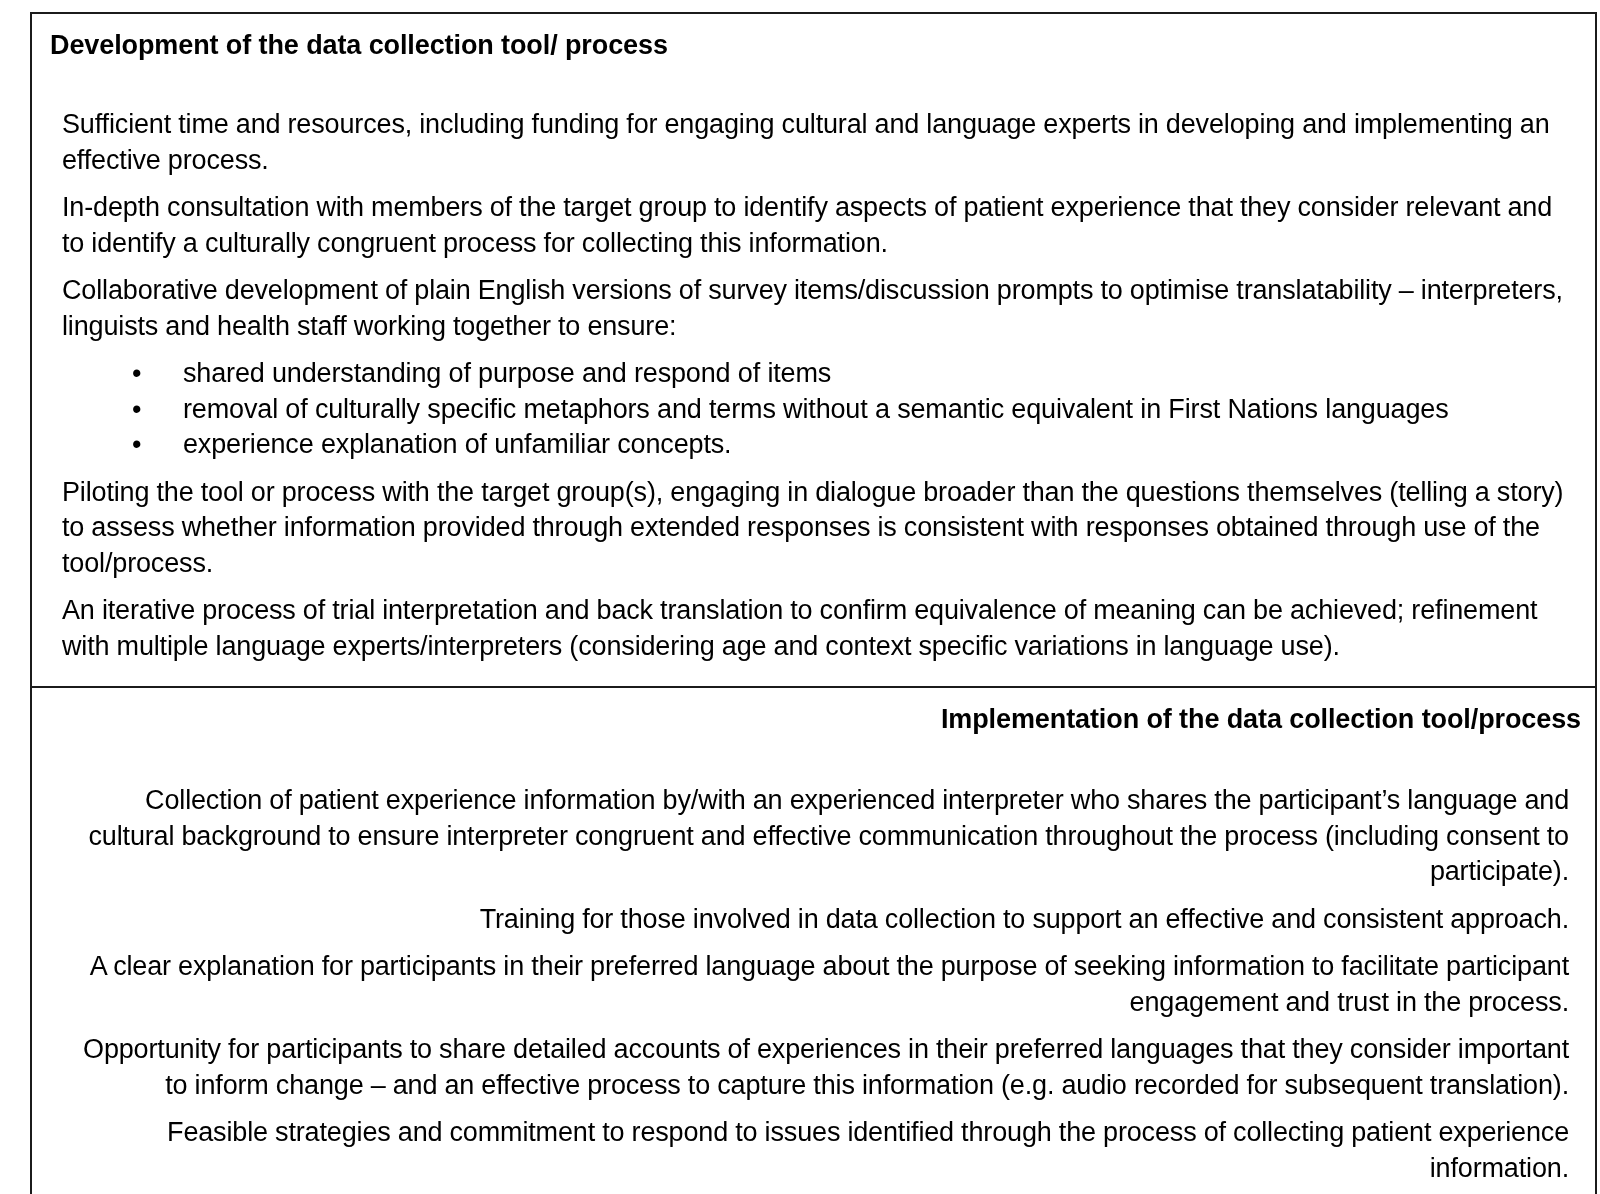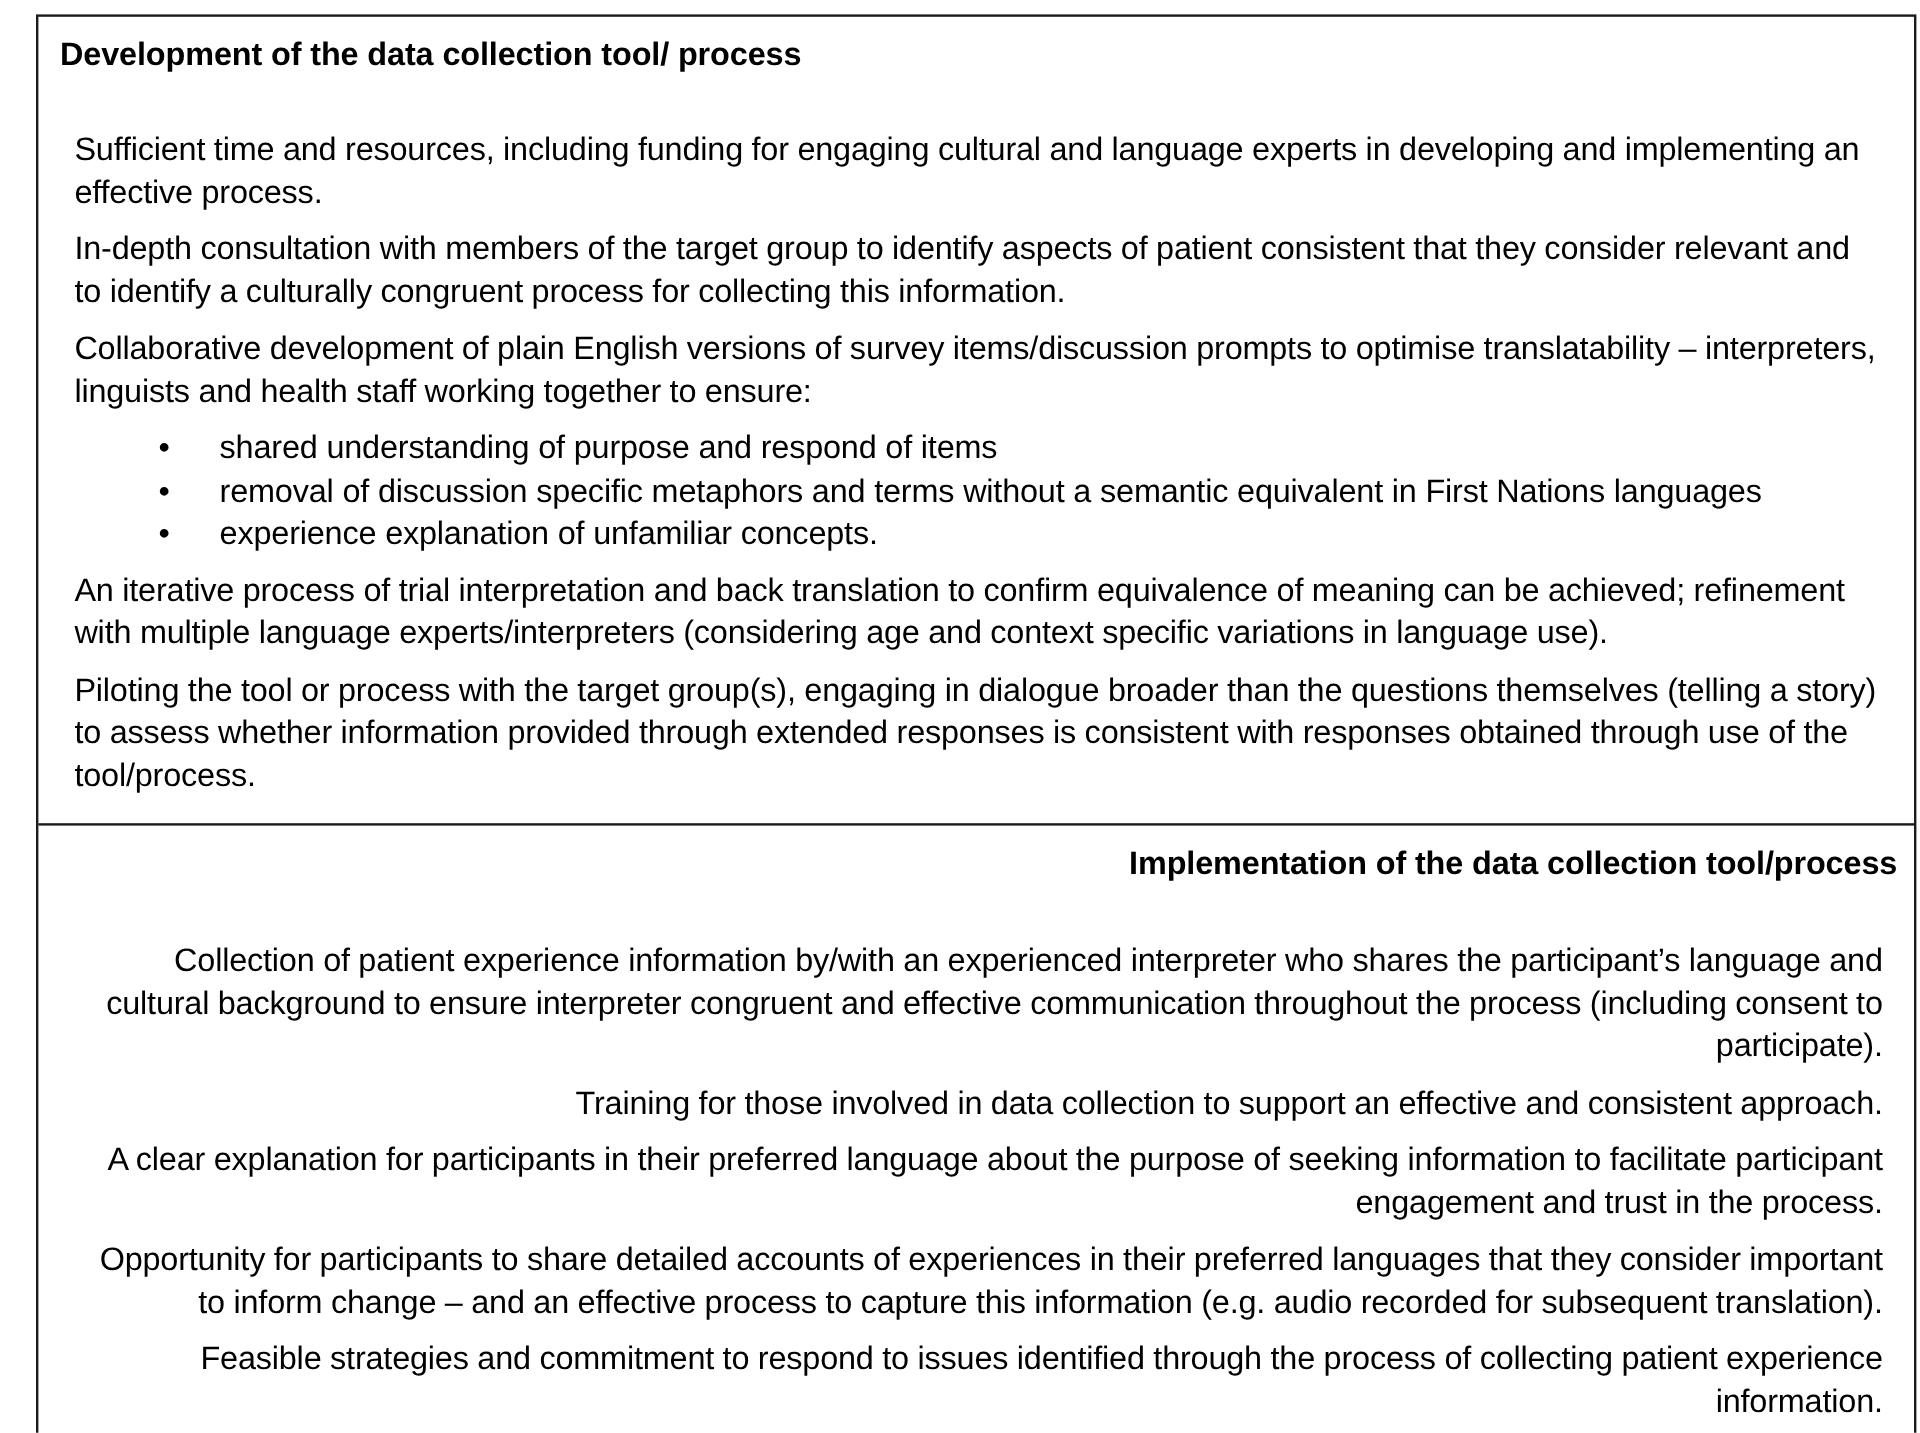--- a/index.html
+++ b/index.html
@@ -81,38 +81,38 @@
 </head>
 <body>
 
 <div class="page">
   <div class="doc-table">
 
     <div class="section">
       <div class="section-heading">Development of the data collection tool/ process</div>
       <div class="heading-gap"></div>
       <p class="para">Sufficient time and resources, including funding for engaging cultural and language experts in developing and implementing an effective process.</p>
-      <p class="para">In-depth consultation with members of the target group to identify aspects of patient consistent that they consider relevant and to identify a culturally congruent process for collecting this information.</p>
+      <p class="para">In-depth consultation with members of the target group to identify aspects of patient experience that they consider relevant and to identify a culturally congruent process for collecting this information.</p>
       <p class="para">Collaborative development of plain English versions of survey items/discussion prompts to optimise translatability – interpreters, linguists and health staff working together to ensure:</p>
       <ul class="bullet-list">
         <li class="bullet-item">
           <span class="bullet-dot">•</span>
           <span>shared understanding of purpose and respond of items</span>
         </li>
         <li class="bullet-item">
           <span class="bullet-dot">•</span>
-          <span>removal of discussion specific metaphors and terms without a semantic equivalent in First Nations languages</span>
+          <span>removal of culturally specific metaphors and terms without a semantic equivalent in First Nations languages</span>
         </li>
         <li class="bullet-item">
           <span class="bullet-dot">•</span>
           <span>experience explanation of unfamiliar concepts.</span>
         </li>
       </ul>
+      <p class="para">Piloting the tool or process with the target group(s), engaging in dialogue broader than the questions themselves (telling a story) to assess whether information provided through extended responses is consistent with responses obtained through use of the tool/process.</p>
       <p class="para">An iterative process of trial interpretation and back translation to confirm equivalence of meaning can be achieved; refinement with multiple language experts/interpreters (considering age and context specific variations in language use).</p>
-      <p class="para">Piloting the tool or process with the target group(s), engaging in dialogue broader than the questions themselves (telling a story) to assess whether information provided through extended responses is consistent with responses obtained through use of the tool/process.</p>
     </div>
 
     <div class="section">
       <div class="section-heading">Implementation of the data collection tool/process</div>
       <div class="sec2-lead-gap"></div>
       <p class="para">Collection of patient experience information by/with an experienced interpreter who shares the participant’s language and cultural background to ensure interpreter congruent and effective communication throughout the process (including consent to participate).</p>
       <p class="para">Training for those involved in data collection to support an effective and consistent approach.</p>
       <p class="para">A clear explanation for participants in their preferred language about the purpose of seeking information to facilitate participant engagement and trust in the process.</p>
       <p class="para">Opportunity for participants to share detailed accounts of experiences in their preferred languages that they consider important to inform change – and an effective process to capture this information (e.g. audio recorded for subsequent translation).</p>
       <p class="para">Feasible strategies and commitment to respond to issues identified through the process of collecting patient experience information.</p>

